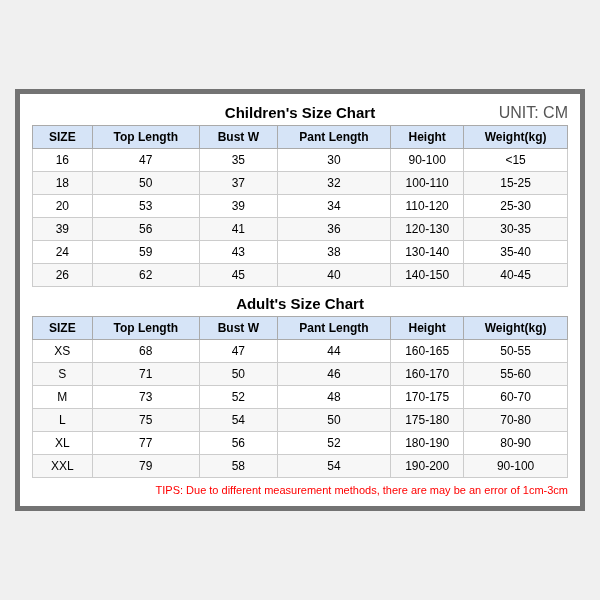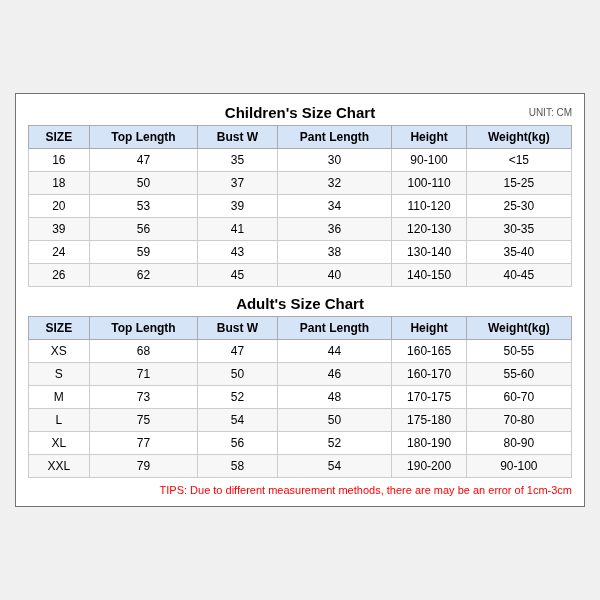--- a/index.html
+++ b/index.html
@@ -7,40 +7,40 @@
       background: #f0f0f0;
       display: flex;
       justify-content: center;
       align-items: center;
       width: 600px;
       height: 600px;
       font-family: Arial, sans-serif;
     }
     .chart-container {
       background: #fff;
-      border: 1px solid #737373;
+      border: 5px solid #737373;
       width: 570px;
       padding: 10px 12px 10px 12px;
     }
     .section-title-row {
       display: flex;
       justify-content: center;
       align-items: center;
       position: relative;
       margin-bottom: 4px;
     }
     .section-title {
       font-size: 15px;
       font-weight: bold;
       text-align: center;
     }
     .unit-label {
       position: absolute;
       right: 0;
-      font-size: 10px;
+      font-size: 16px;
       color: #555;
       padding-left: 24px;
     }
     table {
       width: 100%;
       border-collapse: collapse;
       font-size: 12px;
     }
     th {
       background-color: #d6e4f7;

